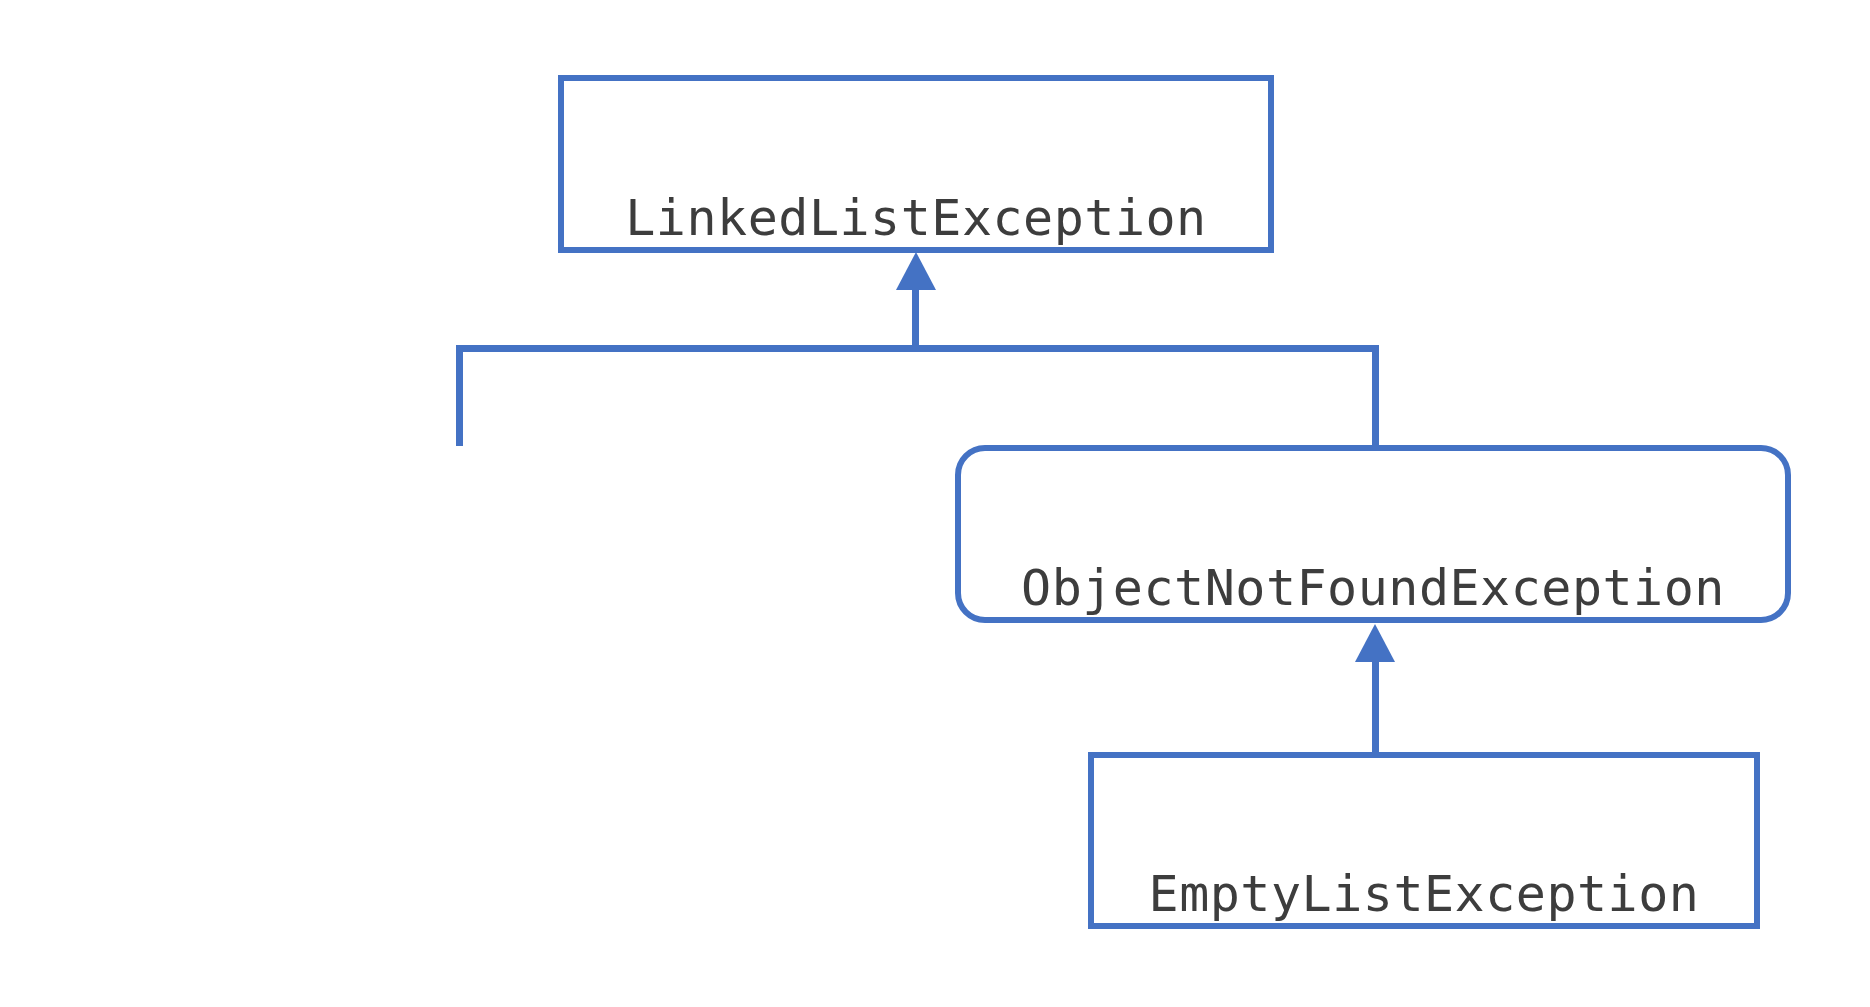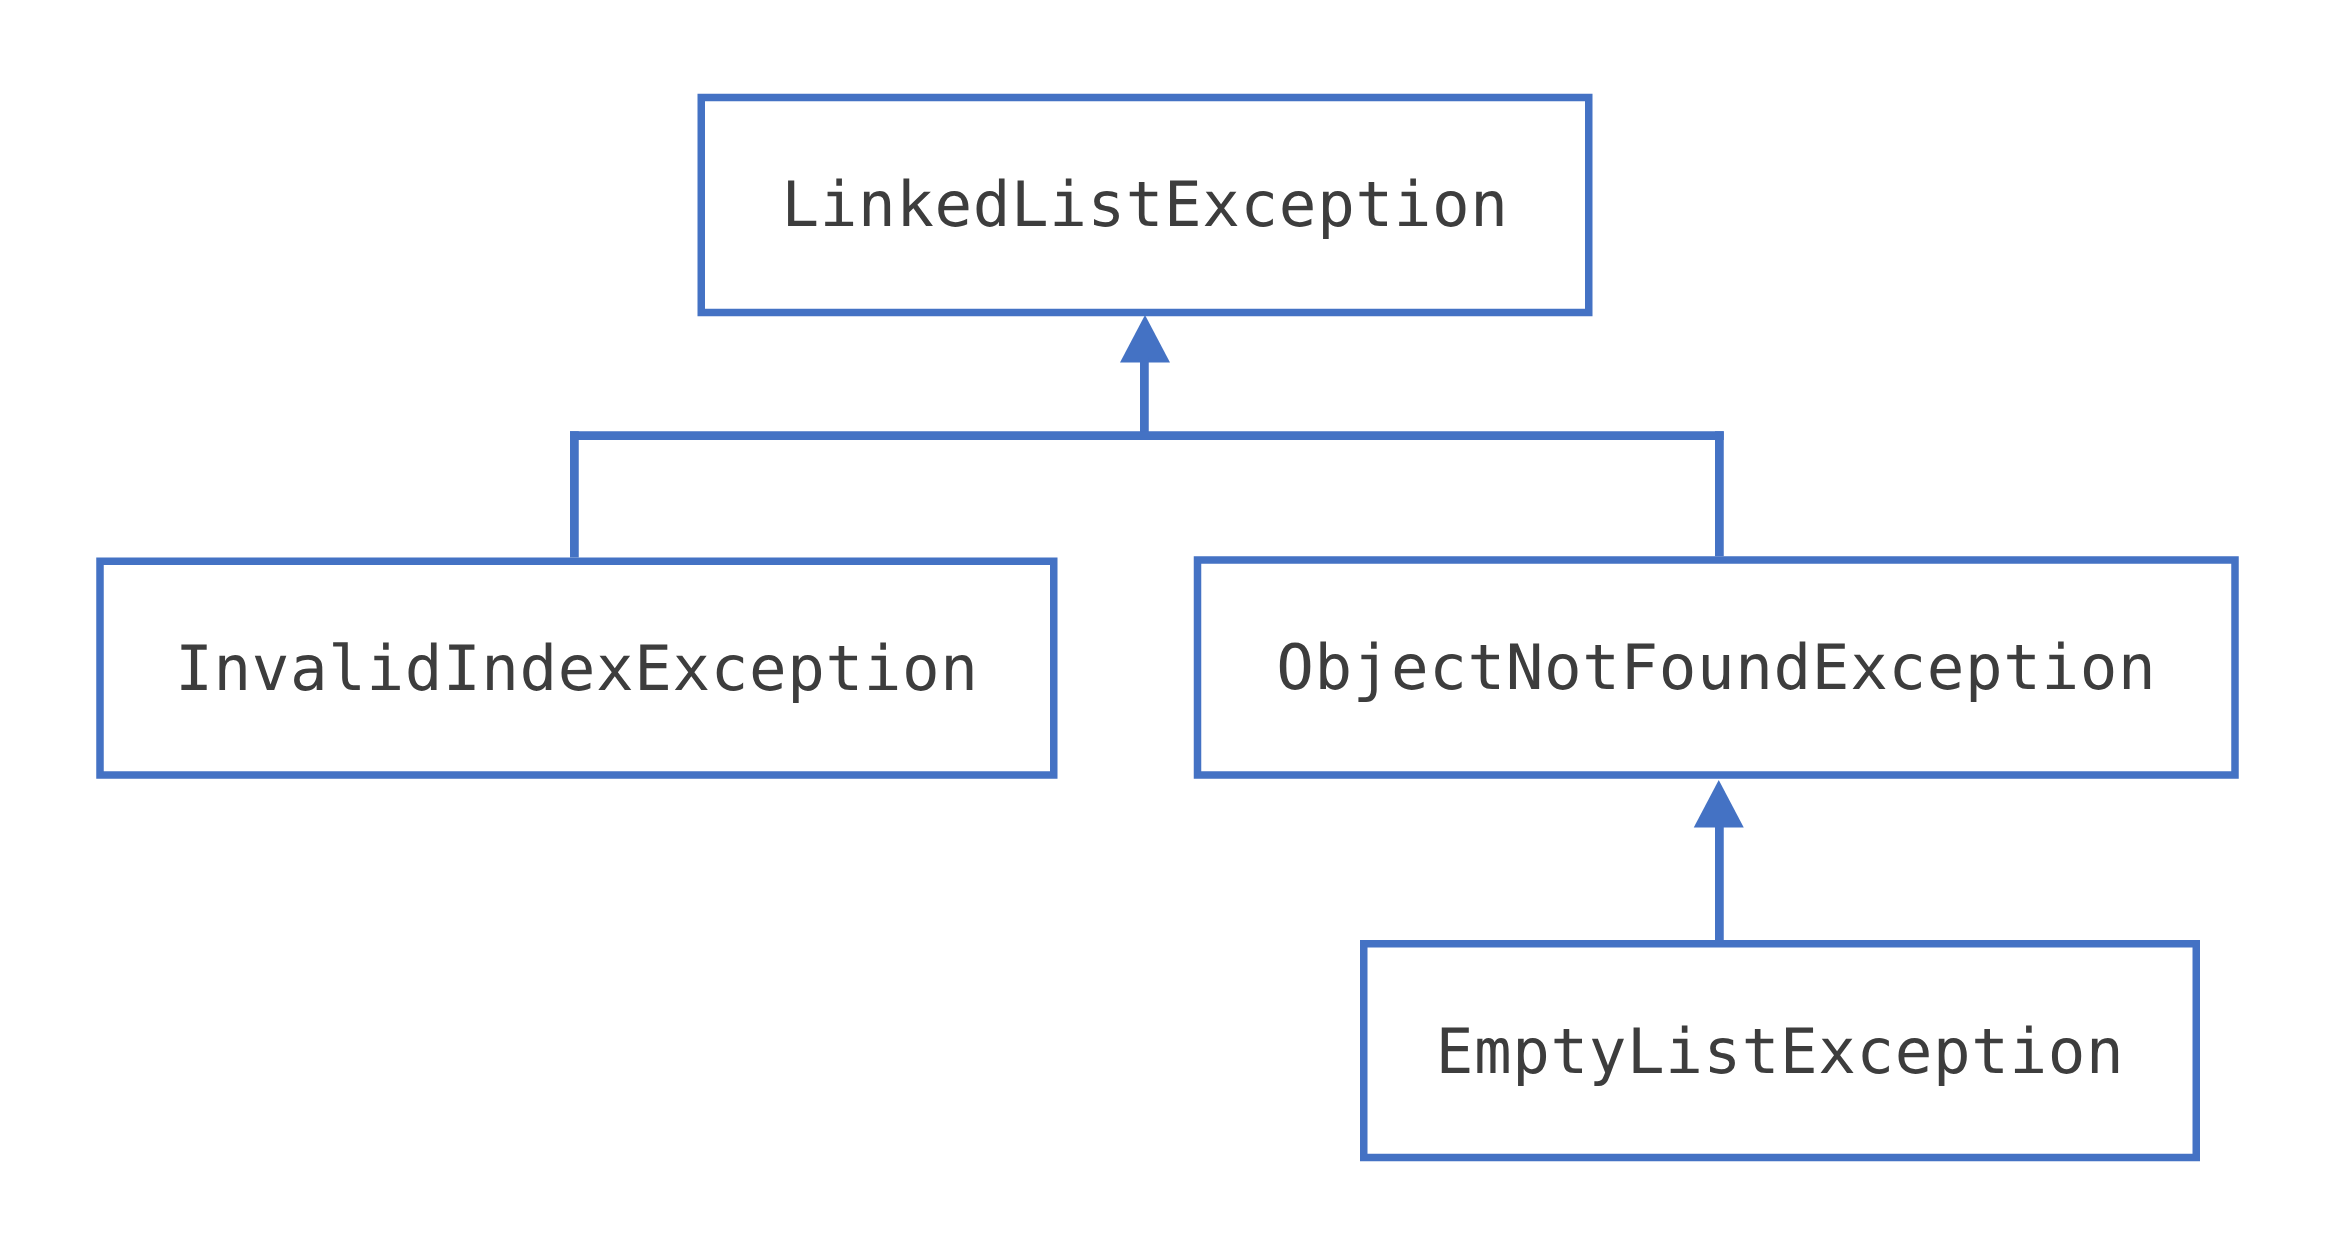--- a/index.html
+++ b/index.html
@@ -14,32 +14,32 @@
     background: var(--bg-color, #ffffff);
     font-family: "DejaVu Sans Mono", "Liberation Mono", monospace;
     overflow: hidden;
   }
   .node {
     position: absolute;
     box-sizing: border-box;
     border: 6px solid var(--line-color, #4472C4);
     background: var(--node-fill, #ffffff);
     display: flex;
-    align-items: center;
+    align-items: flex-end;
     justify-content: center;
   }
   .node-label {
     font-size: 50px;
     letter-spacing: 0.5px;
     color: var(--text-color, #3D3D3D);
     white-space: nowrap;
   }
   #node-linked-list      { left: 558px;  top: 75px;  width: 716px; height: 178px; }
   #node-invalid-index    { left: 77px;   top: 446px; width: 769px; height: 177px; }
-  #node-object-not-found { left: 955px;  top: 445px; width: 836px; height: 178px; }
+  #node-object-not-found { left: 955px;  top: 445px; width: 836px; height: 178px; border-radius: 30px; }
   #node-empty-list       { left: 1040px; top: 752px; width: 672px; height: 177px; margin-left: 48px; }
 
   .line {
     position: absolute;
     background: var(--line-color, #4472C4);
   }
   .arrowhead-up {
     position: absolute;
     width: 0;
     height: 0;
@@ -60,23 +60,20 @@
 </style>
 </head>
 <body>
 
 <div class="canvas">
 
   <div class="node" id="node-linked-list">
     <span class="node-label">LinkedListException</span>
   </div>
 
-  <div class="node" id="node-invalid-index">
-    <span class="node-label">InvalidIndexException</span>
-  </div>
 
   <div class="node" id="node-object-not-found">
     <span class="node-label">ObjectNotFoundException</span>
   </div>
 
   <div class="node" id="node-empty-list">
     <span class="node-label">EmptyListException</span>
   </div>
 
   <div class="arrowhead-up" id="arrowhead-top"></div>

